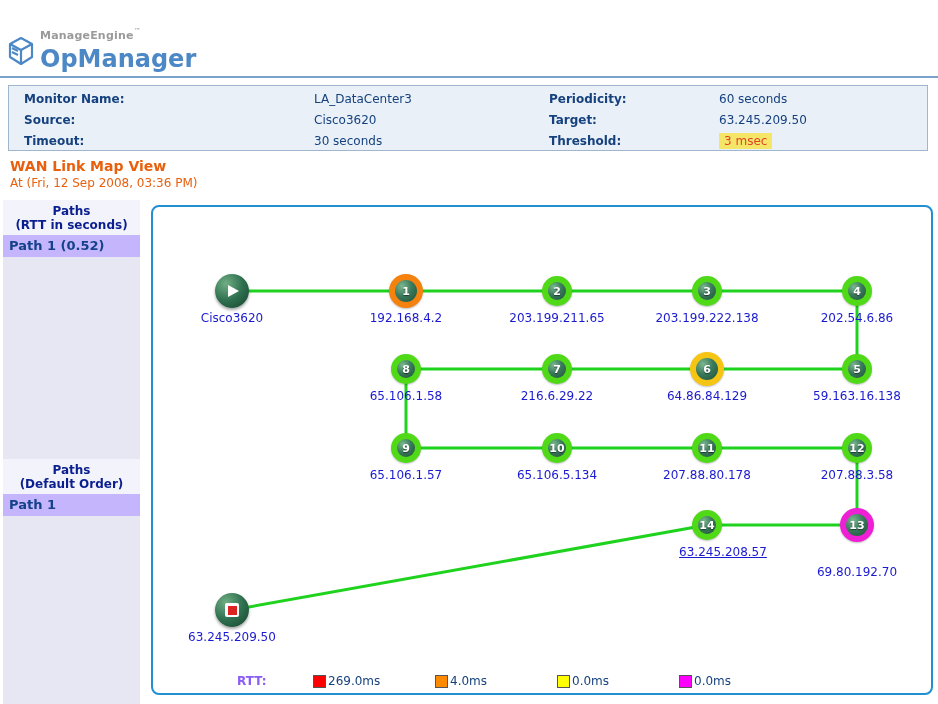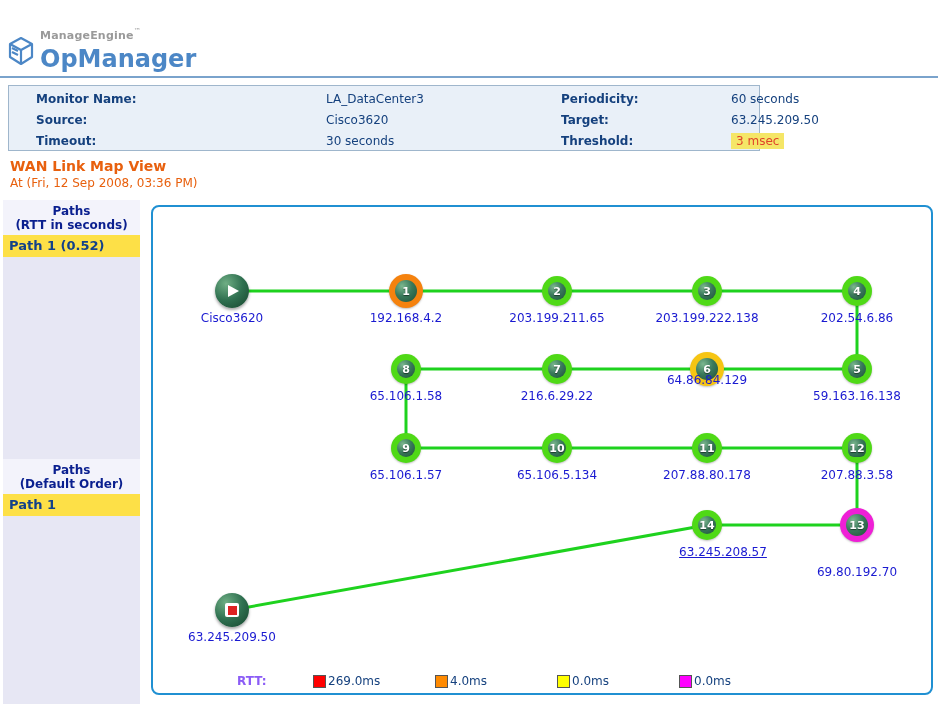--- a/index.html
+++ b/index.html
@@ -7,38 +7,38 @@
 
   
   .logo{position:absolute;left:8px;top:24px;display:flex;align-items:flex-end;}
   .logo-cube{margin-right:6px;margin-bottom:1px;}
   .brand-small{font-size:11px;font-weight:bold;color:#9a9a9a;letter-spacing:0.2px;}
   .brand-tm{font-size:7px;color:#9a9a9a;vertical-align:super;}
   .brand-large{font-size:24px;font-weight:bold;color:#4c87c6;line-height:1;margin-top:4px;}
   .header-rule{position:absolute;left:0;top:76px;width:938px;height:2px;background:#7aa3cc;}
 
   
-  .info-panel{position:absolute;left:8px;top:85px;width:752px;height:66px;background:#e9f0f8;border:1px solid #9fb6cc;
-    display:grid;grid-template-columns:290px 235px 170px 1fr;grid-auto-rows:21px;align-items:center;padding:2px 0 0 27px;box-sizing:border-box;}
+  .info-panel{position:absolute;left:8px;top:85px;width:920px;height:66px;background:#e9f0f8;border:1px solid #9fb6cc;
+    display:grid;grid-template-columns:290px 235px 170px 1fr;grid-auto-rows:21px;align-items:center;padding:2px 0 0 15px;box-sizing:border-box;}
   .info-label{font-size:12px;font-weight:bold;color:#15417e;}
   .info-value{font-size:12px;color:#15417e;}
   .highlight{background:#f5e667;color:#e0442a;padding:1px 5px;display:inline-block;}
 
   
   .title-block{position:absolute;left:10px;top:158px;}
   .page-title{font-size:14px;font-weight:bold;color:#e8600e;margin:0;}
   .page-subtitle{font-size:12px;color:#e8600e;margin-top:2px;}
 
   
   .sidebar{position:absolute;left:3px;top:200px;width:137px;height:504px;background:#e7e7f4;}
   .side-section{margin:0;}
   .side-section.second{margin-top:202px;}
   .side-header{background:#f3f3fb;text-align:center;padding:4px 2px 3px 2px;}
   .side-header div{font-size:12px;font-weight:bold;color:#0a1f8f;line-height:14px;}
-  .side-item{background:#fde047;padding:3px 4px 4px 6px;font-size:13px;font-weight:bold;color:#13418a;cursor:pointer;}
+  .side-item{background:#c4b5fd;padding:3px 4px 4px 6px;font-size:13px;font-weight:bold;color:#13418a;cursor:pointer;}
 
   
   .map-box{position:absolute;left:151px;top:205px;width:778px;height:486px;background:#ffffff;border:2px solid #2090d2;border-radius:8px;}
   .map-canvas{position:absolute;left:0;top:0;width:778px;height:486px;}
   .map-edges{position:absolute;left:0;top:0;}
   .hop{position:absolute;border-radius:50%;display:flex;align-items:center;justify-content:center;box-shadow:0 1px 2px rgba(0,0,0,0.25);cursor:pointer;}
   .hop-inner{border-radius:50%;background:radial-gradient(circle at 32% 28%, #7cb78f 0%, #3a7a5c 45%, #1e4f37 100%);
     display:flex;align-items:center;justify-content:center;color:#fff;font-weight:bold;font-size:11px;text-shadow:0 1px 1px rgba(0,0,0,0.5);}
   .endpoint{position:absolute;width:34px;height:34px;border-radius:50%;
     background:radial-gradient(circle at 32% 28%, #6fae84 0%, #2f7050 50%, #15432c 100%);
@@ -160,39 +160,39 @@
         <div class="hop-inner" style="width: 18px; height: 18px;">8</div>
       </div>
       <div class="iplabel" style="left: 173px; top: 182px;">65.106.1.58</div>
       <div class="hop" style="width: 30px; height: 30px; left: 389px; top: 147px; background: rgb(79, 217, 22);">
         <div class="hop-inner" style="width: 18px; height: 18px;">7</div>
       </div>
       <div class="iplabel" style="left: 324px; top: 182px;">216.6.29.22</div>
       <div class="hop" style="width: 34px; height: 34px; left: 537px; top: 145px; background: rgb(246, 197, 19);">
         <div class="hop-inner" style="width: 22px; height: 22px;">6</div>
       </div>
-      <div class="iplabel" style="left: 474px; top: 166px;">64.86.84.129</div>
+      <div class="iplabel" style="left: 474px; top: 182px;">64.86.84.129</div>
       <div class="hop" style="width: 30px; height: 30px; left: 689px; top: 147px; background: rgb(79, 217, 22);">
         <div class="hop-inner" style="width: 18px; height: 18px;">5</div>
       </div>
       <div class="iplabel" style="left: 624px; top: 182px;">59.163.16.138</div>
       <div class="hop" style="width: 30px; height: 30px; left: 238px; top: 226px; background: rgb(79, 217, 22);">
         <div class="hop-inner" style="width: 18px; height: 18px;">9</div>
       </div>
       <div class="iplabel" style="left: 173px; top: 261px;">65.106.1.57</div>
       <div class="hop" style="width: 30px; height: 30px; left: 389px; top: 226px; background: rgb(79, 217, 22);">
         <div class="hop-inner" style="width: 18px; height: 18px;">10</div>
       </div>
       <div class="iplabel" style="left: 324px; top: 261px;">65.106.5.134</div>
       <div class="hop" style="width: 30px; height: 30px; left: 539px; top: 226px; background: rgb(79, 217, 22);">
         <div class="hop-inner" style="width: 18px; height: 18px; text-align: right;">11</div>
       </div>
       <div class="iplabel" style="left: 474px; top: 261px;">207.88.80.178</div>
       <div class="hop" style="width: 30px; height: 30px; left: 689px; top: 226px; background: rgb(79, 217, 22);">
-        <div class="hop-inner" style="width: 18px; height: 18px; border-radius: 6px;">12</div>
+        <div class="hop-inner" style="width: 18px; height: 18px;">12</div>
       </div>
       <div class="iplabel" style="left: 624px; top: 261px;">207.88.3.58</div>
       <div class="hop" style="width: 30px; height: 30px; left: 539px; top: 303px; background: rgb(79, 217, 22);">
         <div class="hop-inner" style="width: 18px; height: 18px;">14</div>
       </div>
       <div class="iplabel" style="left: 490px; top: 338px; text-decoration: underline;">63.245.208.57</div>
       <div class="hop" style="width: 34px; height: 34px; left: 687px; top: 301px; background: rgb(239, 31, 214);">
         <div class="hop-inner" style="width: 22px; height: 22px;">13</div>
       </div>
       <div class="iplabel" style="left: 624px; top: 358px;">69.80.192.70</div>

